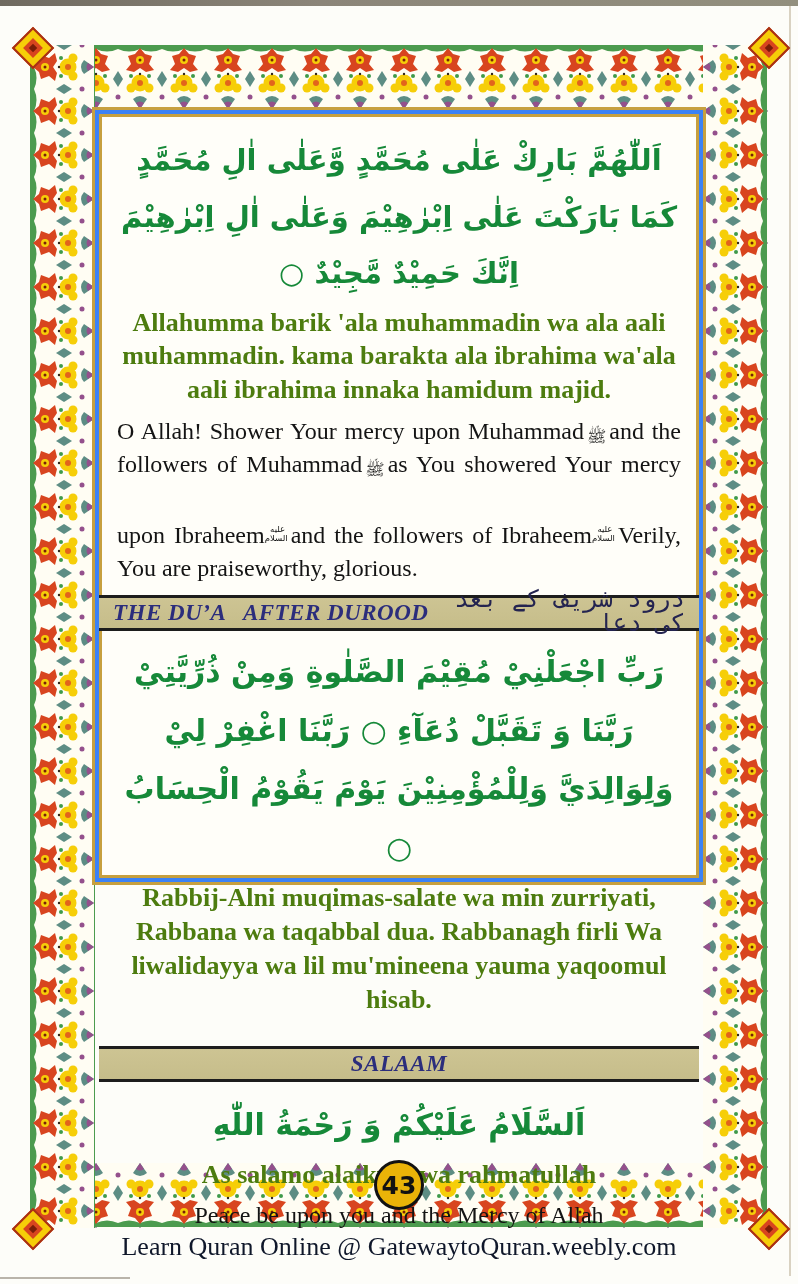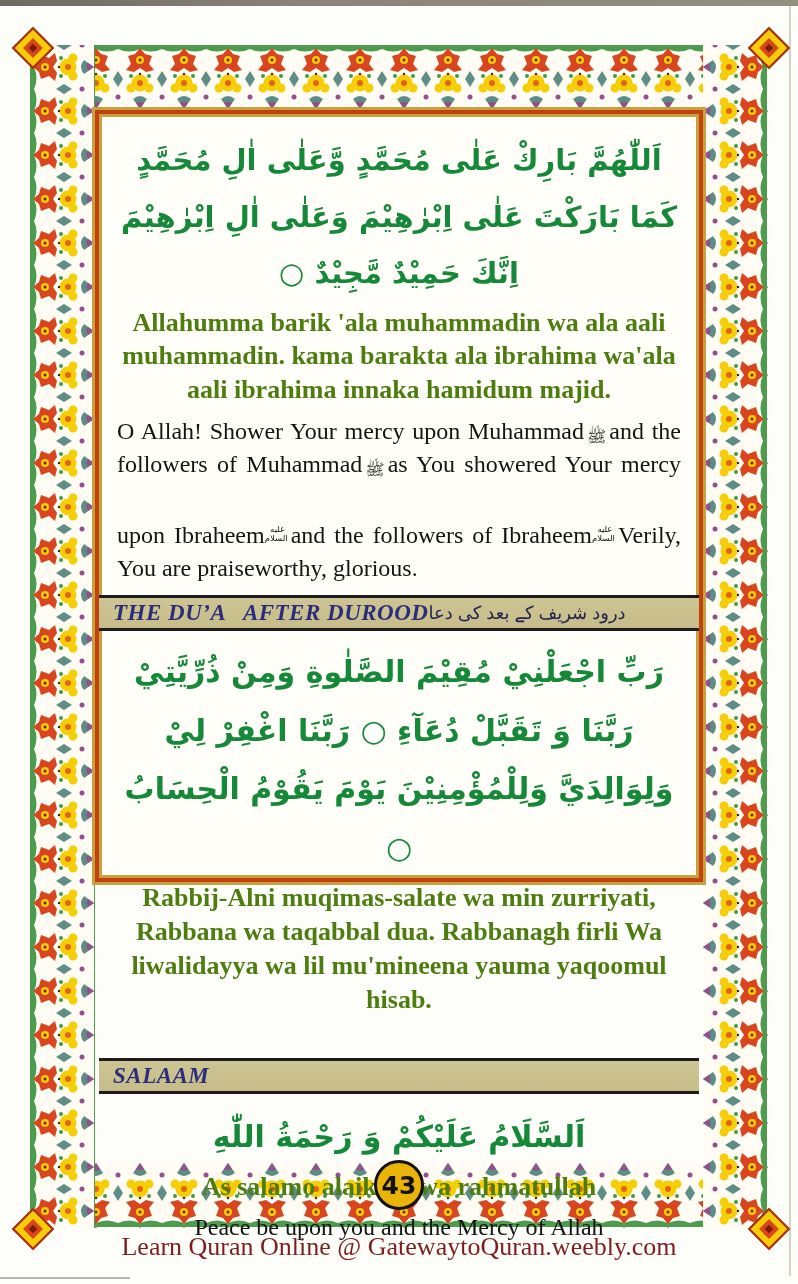--- a/index.html
+++ b/index.html
@@ -12,54 +12,54 @@
     background:linear-gradient(90deg,#6f6a60,#8b8579 40%,#93907f);}
   .scan-right-edge{position:absolute;top:6px;right:7px;width:2px;height:1270px;background:#d9d2c2;}
   .scan-bottom-line{position:absolute;left:0;top:1277px;width:130px;height:2px;background:#b9b4aa;}
 
   .band{position:absolute;}
   .corner-diamond{position:absolute;width:26px;height:26px;transform:rotate(45deg);
     background:#d8451f;border:2px solid #a83313;box-shadow:inset 0 0 0 6px #f6ce08;}
   .corner-diamond::after{content:"";position:absolute;left:10px;top:10px;width:6px;height:6px;background:#7a1d08;}
 
   .frame{position:absolute;left:95px;top:110px;width:608px;height:772px;box-sizing:border-box;
-    background:#fffef9;border:4px solid #c2410c;
+    background:#fffef9;border:4px solid #3b82f6;
     box-shadow:0 0 0 3px #c7a03f, inset 0 0 0 3px #c7a03f;}
   .content{position:relative;height:100%;box-sizing:border-box;padding:12px 18px 0;}
 
   .arabic{direction:rtl;text-align:center;color:#168939;font-weight:bold;
     font-family:"DejaVu Sans", sans-serif;margin:0;}
   .arabic-a{font-size:29px;line-height:1.95;margin:6px 0 4px;}
   .arabic-b{font-size:30px;line-height:1.95;margin:8px 0 4px;}
   .arabic-c{font-size:30px;line-height:1.9;margin:14px 0 4px;}
 
   .translit{color:#4d7c0f;font-weight:bold;text-align:center;font-size:26px;line-height:1.3;margin:4px 0 8px;}
   .translation{color:#141414;font-size:24px;line-height:1.38;margin:4px 0 10px;text-align:justify;}
   .translation.center{text-align:center;}
   .honorific{display:inline-block;font-family:"DejaVu Sans", sans-serif;direction:rtl;
     text-align:center;color:#111;vertical-align:-3px;margin:0 3px;}
   .hon-saw{font-size:16px;line-height:1;}
   .hon-as{font-size:8.5px;width:20px;line-height:1.05;vertical-align:2px;margin-top:44px;}
 
   .section-bar{position:relative;margin:10px -18px 12px;height:36px;
     background:linear-gradient(180deg,#cdc493,#c6bd8a);
     border-top:3px solid #1d1d1d;border-bottom:3px solid #1d1d1d;
-    display:flex;align-items:center;justify-content:flex-start;padding:0 14px;box-sizing:border-box;}
+    display:flex;align-items:center;justify-content:center;padding:0 14px;box-sizing:border-box;}
   .bar-en{font-style:italic;font-weight:bold;font-size:23px;color:#2b2d7c;white-space:pre;letter-spacing:.5px;}
-  .bar-ur{font-family:Liberation Sans, sans-serif;direction:rtl;color:#242450;font-size:18px;line-height:1;}
-  .salaam-bar{margin-top:41px;}
+  .bar-ur{font-family:Liberation Mono, monospace;direction:rtl;color:#242450;font-size:24px;line-height:1;}
+  .salaam-bar{margin-top:29px;}
   .bar-ur-big{position:absolute;right:6px;top:-22px;font-size:42px;color:#2f2f6e;
     font-family:"DejaVu Sans", sans-serif;direction:rtl;line-height:1;font-weight:bold;}
 
   .page-circle{position:absolute;left:374px;top:1160px;width:44px;height:44px;border-radius:50%;
     background:#eab308;border:3px solid #121212;display:flex;align-items:center;justify-content:center;
     font-family:"DejaVu Sans", sans-serif;font-weight:bold;font-size:25px;color:#121212;z-index:5;}
 
   .footer{position:absolute;left:0;top:1232px;width:798px;text-align:center;
-    color:#7f1d1d;font-size:26px;}
+    color:#0f172a;font-size:26px;}
 </style>
 </head>
 <body>
 
 <svg width="0" height="0" style="position:absolute" aria-hidden="true">
   <defs>
     <g id="band-tile">
       <rect width="44" height="64" fill="#fffdf3"></rect>
       <path d="M0,0 H44 V4 Q33,9 22,4 Q11,9 0,4 Z" fill="#4c9b4f"></path>
       <path d="M22,3 L27,9 L34,11 L31,19 L36,25 L28,27 L22,23 L16,27 L8,25 L13,19 L10,11 L17,9 Z" fill="#d8451f"></path>

